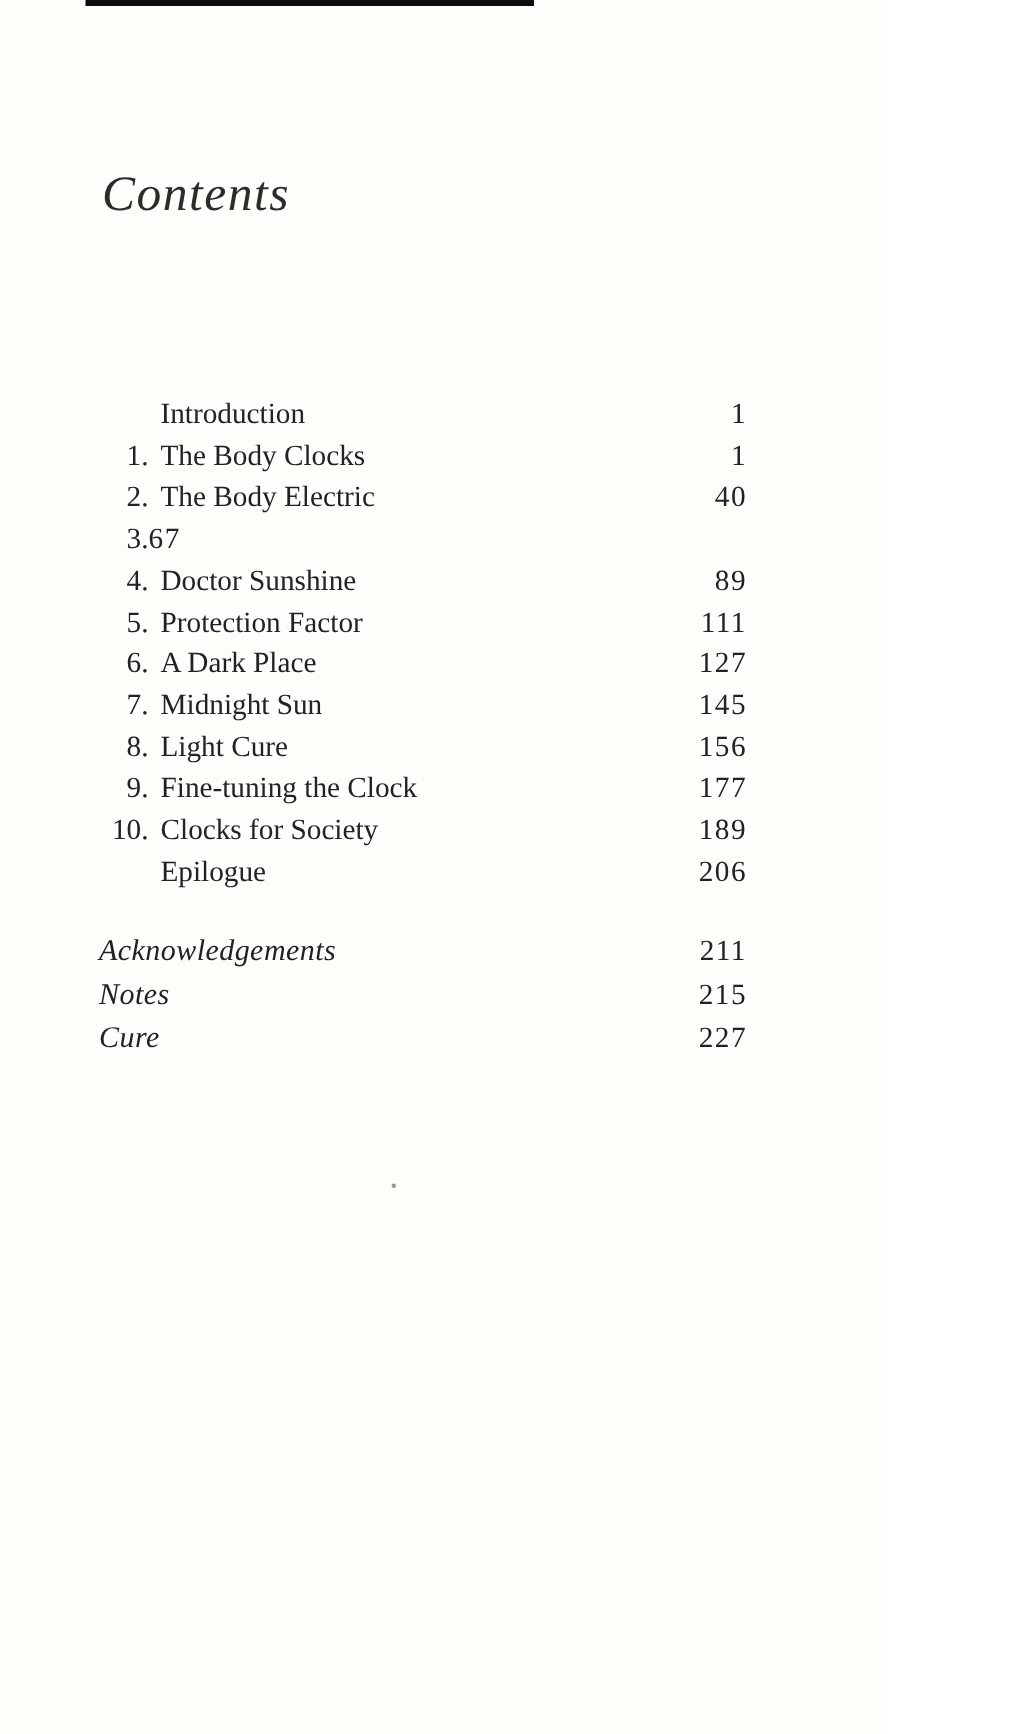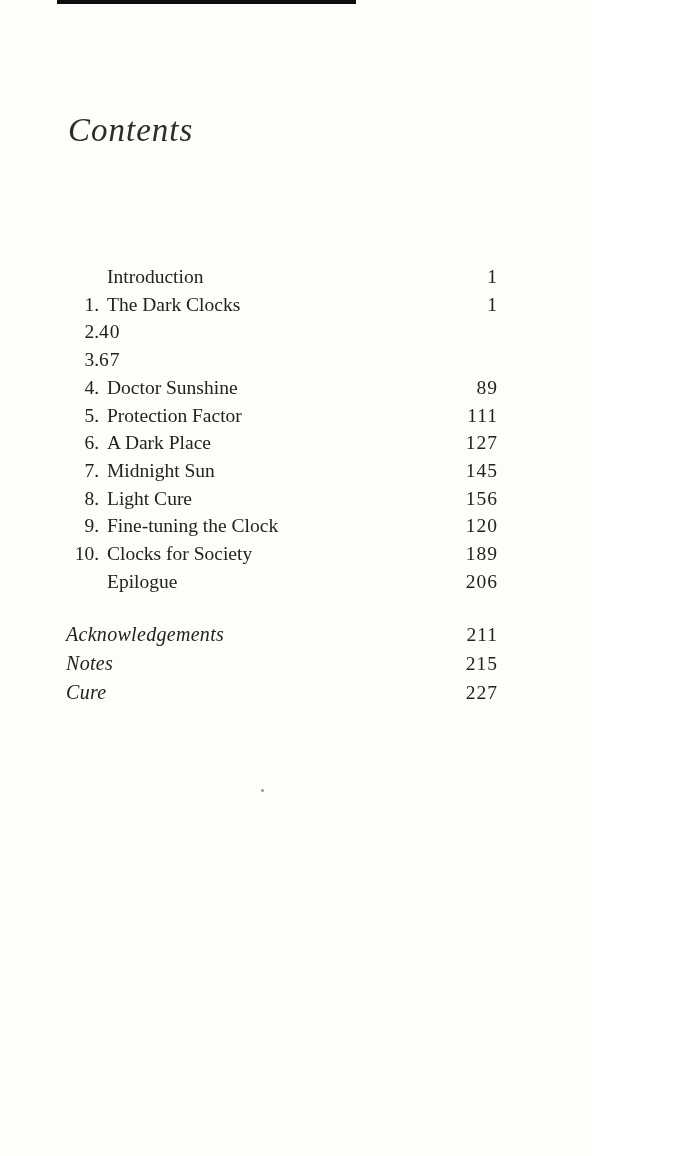--- a/index.html
+++ b/index.html
@@ -105,25 +105,26 @@
   <div class="contents-title">Contents</div>
 
   <div class="toc-block">
     <div class="toc-row">
       <span class="toc-num"></span>
       <span class="toc-title">Introduction</span>
       <span class="toc-page">1</span>
     </div>
     <div class="toc-row">
       <span class="toc-num">1.</span>
-      <span class="toc-title">The Dark Clocks</span>
+      <span class="toc-title">The Body Clocks</span>
       <span class="toc-page">1</span>
     </div>
     <div class="toc-row">
       <span class="toc-num">2.</span>
+      <span class="toc-title">The Body Electric</span>
       <span class="toc-page">40</span>
     </div>
     <div class="toc-row">
       <span class="toc-num">3.</span>
       <span class="toc-page">67</span>
     </div>
     <div class="toc-row">
       <span class="toc-num">4.</span>
       <span class="toc-title">Doctor Sunshine</span>
       <span class="toc-page">89</span>
@@ -144,21 +145,21 @@
       <span class="toc-page">145</span>
     </div>
     <div class="toc-row">
       <span class="toc-num">8.</span>
       <span class="toc-title">Light Cure</span>
       <span class="toc-page">156</span>
     </div>
     <div class="toc-row">
       <span class="toc-num">9.</span>
       <span class="toc-title">Fine-tuning the Clock</span>
-      <span class="toc-page">120</span>
+      <span class="toc-page">177</span>
     </div>
     <div class="toc-row">
       <span class="toc-num">10.</span>
       <span class="toc-title">Clocks for Society</span>
       <span class="toc-page">189</span>
     </div>
     <div class="toc-row">
       <span class="toc-num"></span>
       <span class="toc-title">Epilogue</span>
       <span class="toc-page">206</span>

